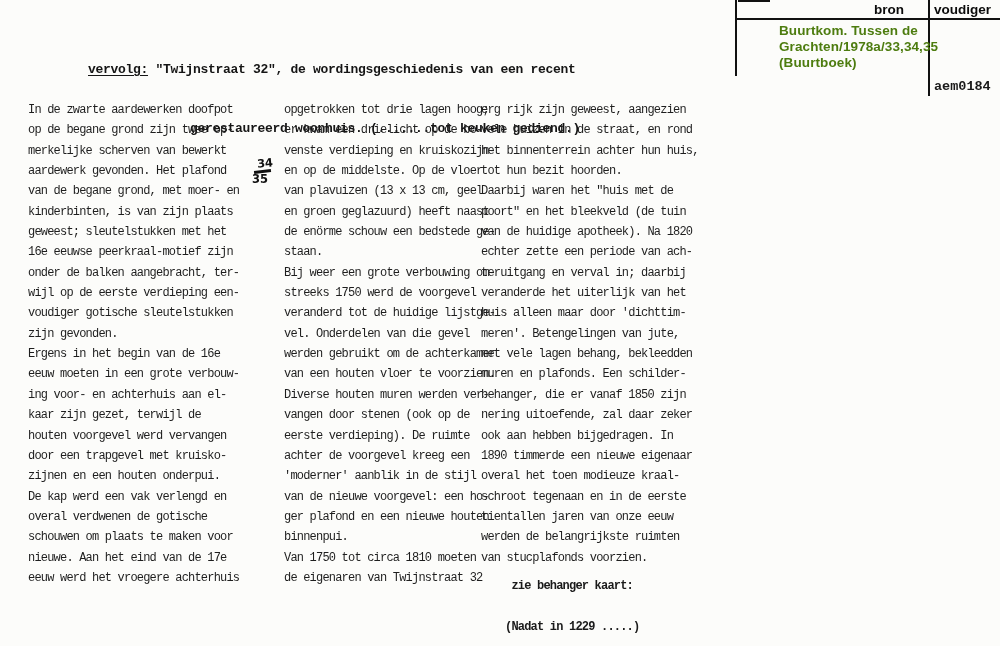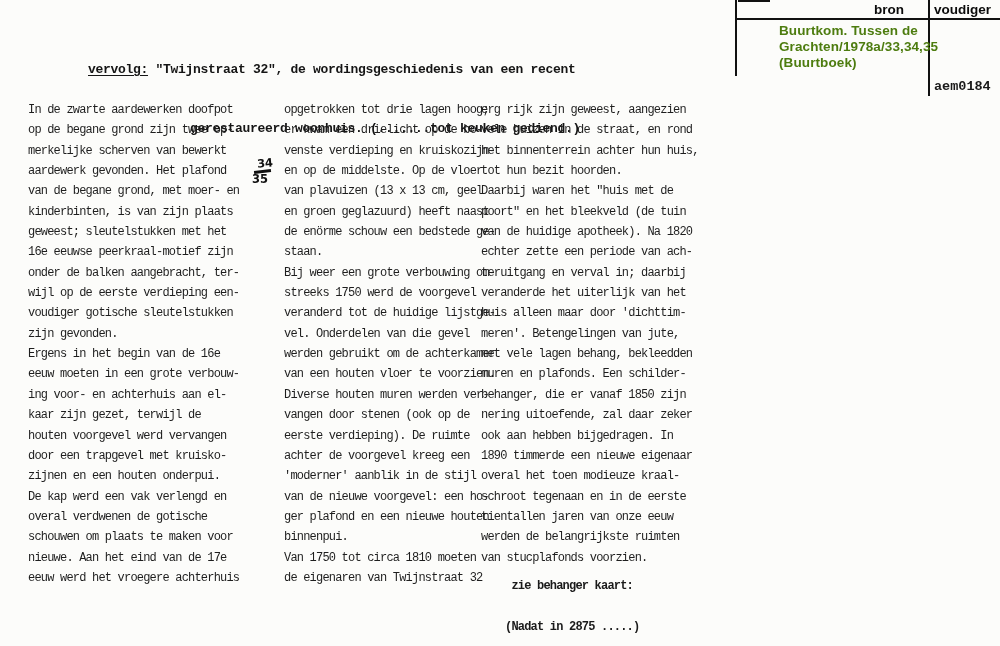--- a/index.html
+++ b/index.html
@@ -206,16 +206,16 @@
 ook aan hebben bijgedragen. In
 1890 timmerde een nieuwe eigenaar
 overal het toen modieuze kraal-
 schroot tegenaan en in de eerste
 tientallen jaren van onze eeuw
 werden de belangrijkste ruimten
 van stucplafonds voorzien.</div>
 
   <div class="footnote">
     <div> zie behanger kaart:</div>
-    <div>(Nadat in 2875 .....)</div>
+    <div>(Nadat in 1229 .....)</div>
   </div>
 
 </div>
 
 </body></html>

